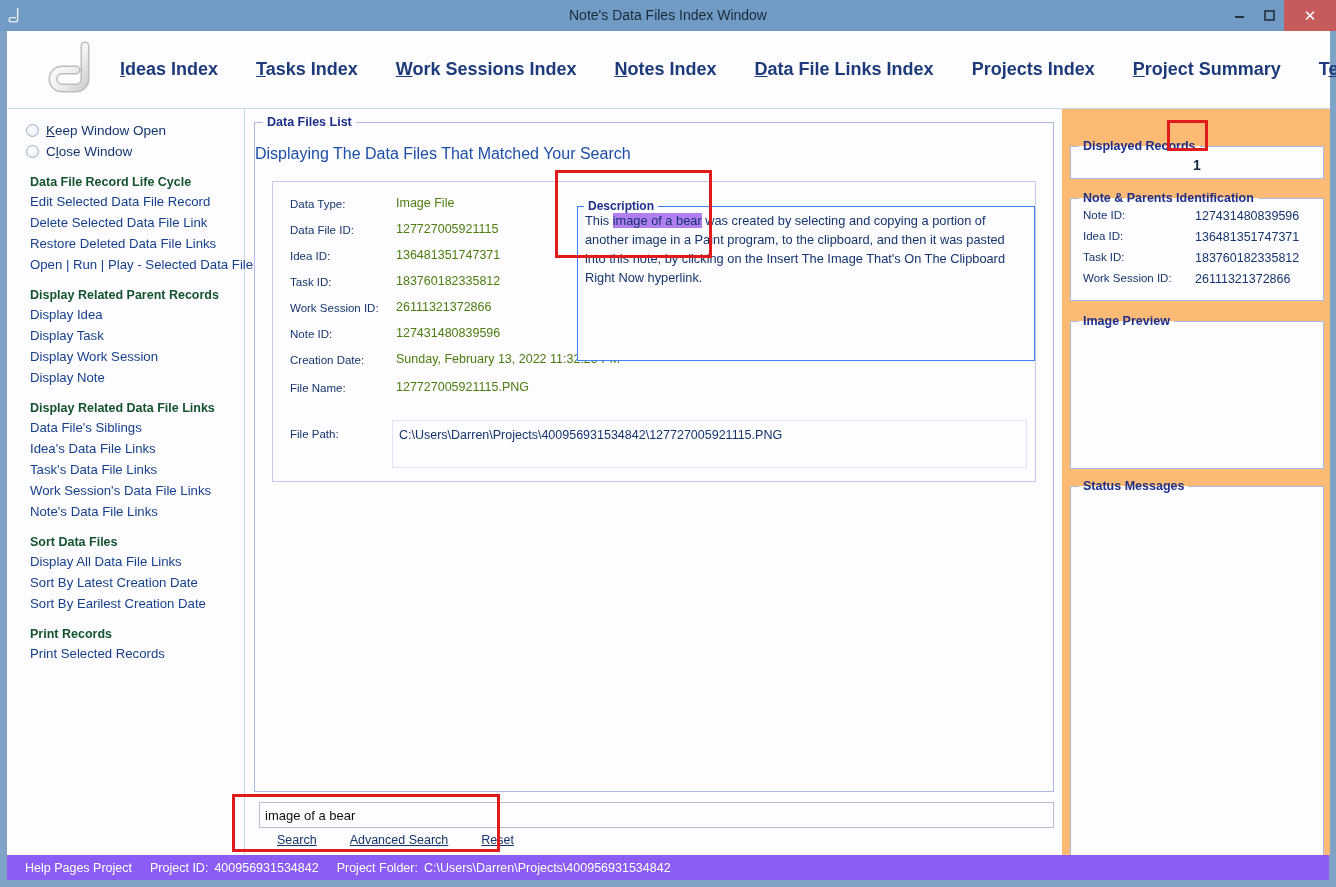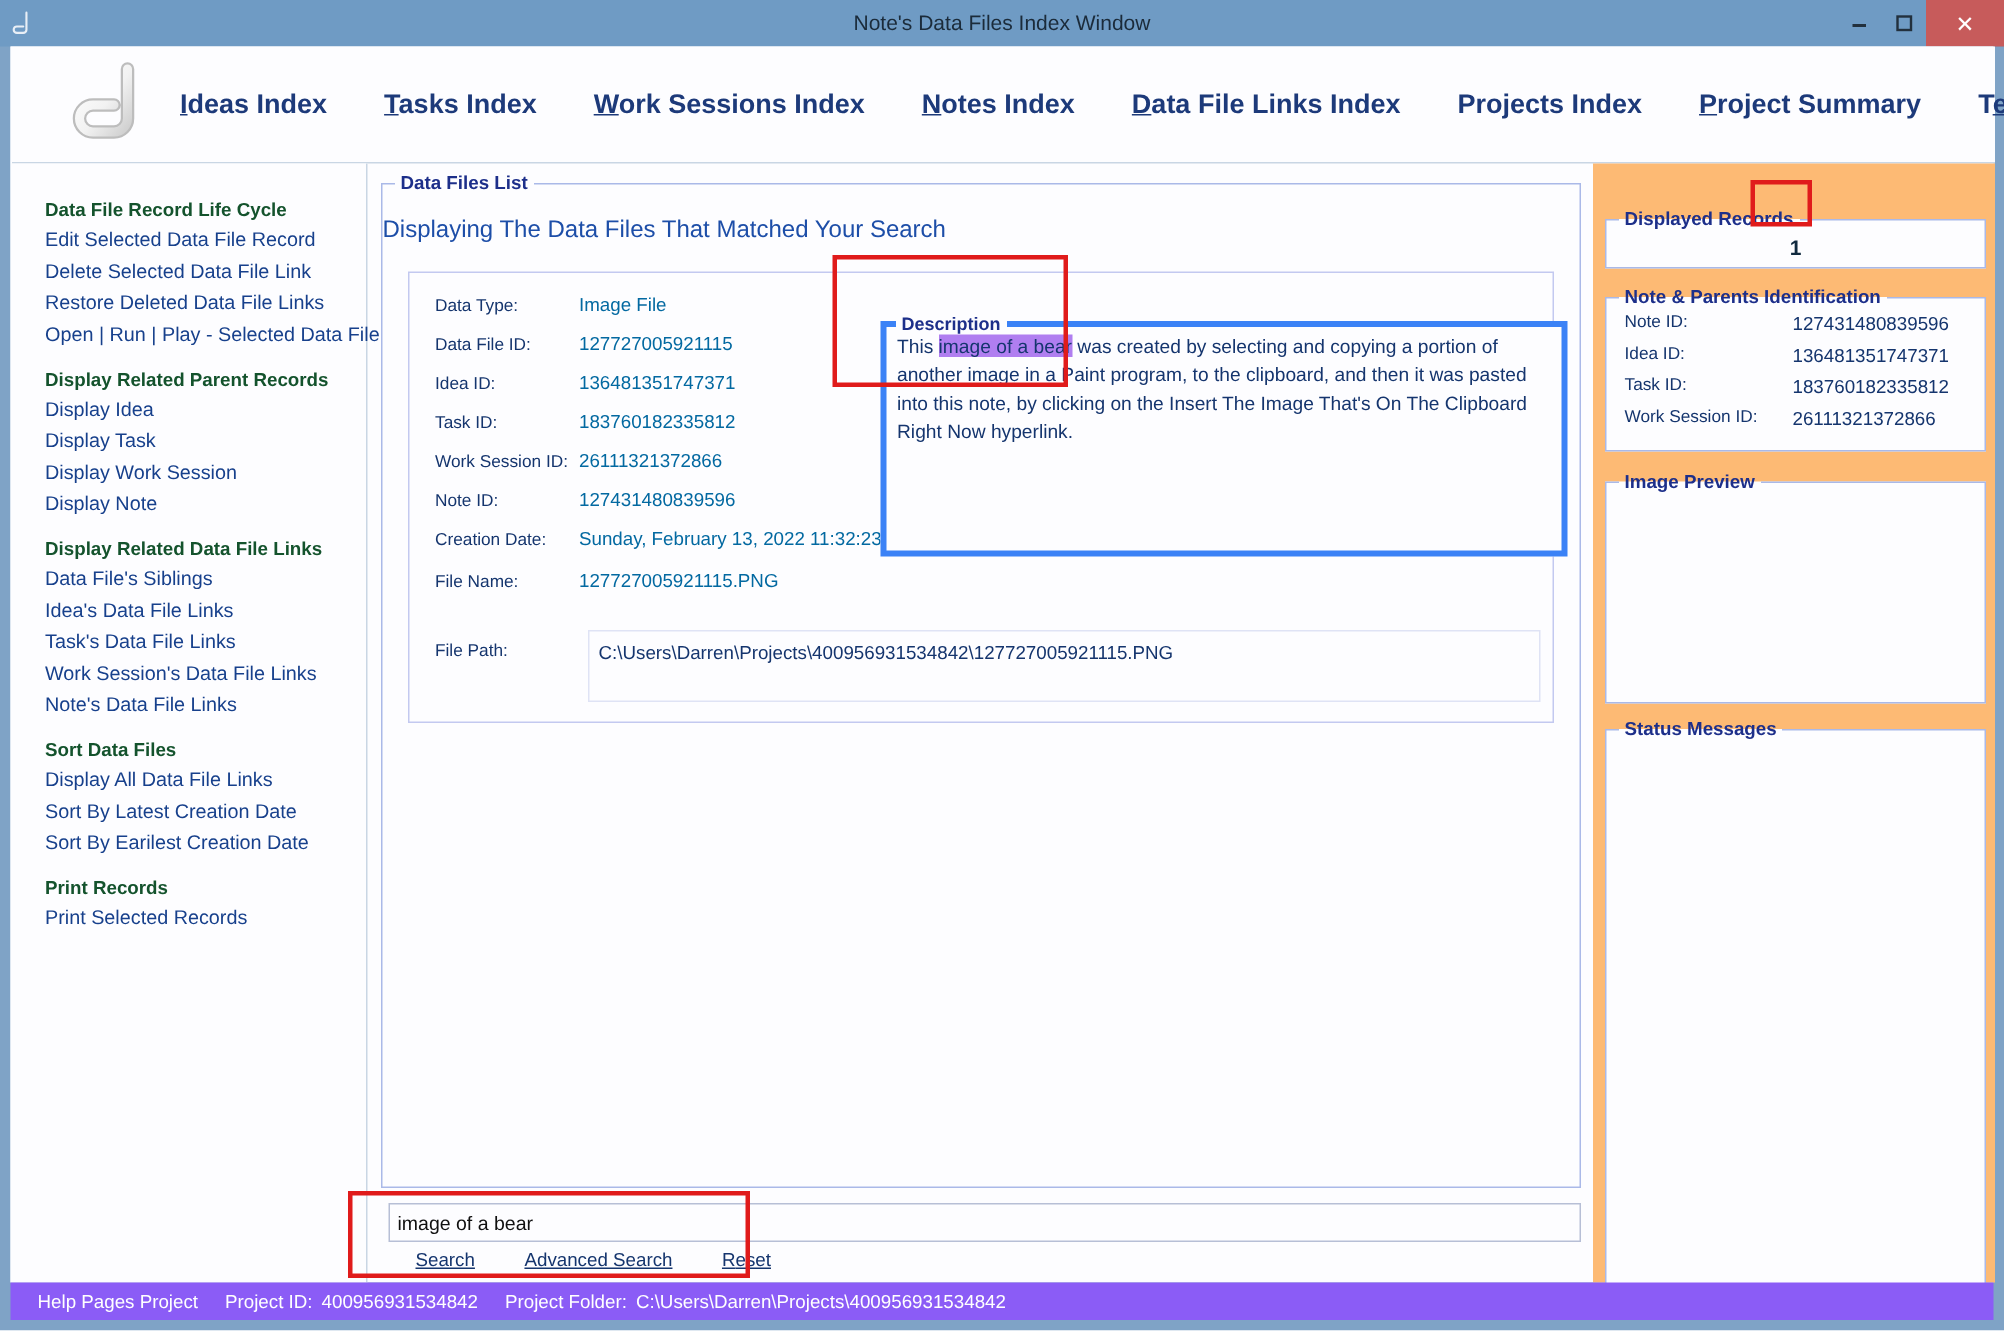--- a/index.html
+++ b/index.html
@@ -136,40 +136,40 @@
     width: 764px; height: 301px;
     border: 1px solid #c3c9f0;
     background: #fdfdff;
     box-sizing: border-box;
   }
   .field-label {
     position: absolute; left: 17px; font-size: 11.5px; color: #15356e;
     white-space: nowrap;
   }
   .field-value {
-    position: absolute; left: 113px; font-size: 12.5px; color: #0369a1;
+    position: absolute; left: 123px; font-size: 12.5px; color: #4d7c0f;
     white-space: nowrap;
   }
   #filepath-box {
     position: absolute; left: 119px; top: 138px;
     width: 635px; height: 48px;
     border: 1px solid #dfe3f5; background: #fdfdff;
     box-sizing: border-box;
   }
   #filepath-value {
     font-size: 12.5px; color: #15356e;
     padding: 7px 0 0 6px;
   }
   #desc-box {
     position: absolute; left: 296px; top: 9px;
     width: 458px; height: 162px;
-    border: 4px solid #3b82f6;
-    background: #fdfdff;
-    box-sizing: border-box;
-    padding: 0; margin: 18px;
+    border: 1px solid #3b82f6;
+    background: #fdfdff;
+    box-sizing: border-box;
+    padding: 0; margin: 8px;
   }
   #desc-box > legend {
     font-size: 12px; font-weight: bold; color: #1d2f8a;
     margin-left: 6px; padding: 0 4px;
   }
   #desc-text {
     font-size: 12.8px; color: #15356e; line-height: 19px;
     padding: 0 6px 0 7px;
     margin-top: -2px;
   }
@@ -302,20 +302,30 @@
           <div class="nav-item"><span class="nu">Projects Index</span><span class="u"></span><span class="nu"></span></div>
           <div class="nav-item"><span class="nu"></span><span class="u">P</span><span class="nu">roject Summary</span></div>
           <div class="nav-item"><span class="nu">T</span><span class="u">ea</span><span class="nu">m Work</span></div>
           <div class="nav-item"><span class="nu"></span><span class="u">H</span><span class="nu">elp</span></div>
           <div class="nav-item"><span class="nu"></span><span class="u">C</span><span class="nu">lose Program</span></div>
         </div>
     </div>
 
     <div id="sidebar">
       <div style="height:11px"></div>
+      <div id="sidebar-radios">
+          <div class="radio-row">
+            <span class="radio-dot"></span>
+            <span class="lbl"><span></span><span class="u">K</span><span>eep Window Open</span></span>
+          </div>
+          <div class="radio-row">
+            <span class="radio-dot"></span>
+            <span class="lbl"><span>C</span><span class="u">l</span><span>ose Window</span></span>
+          </div>
+        </div>
       <div id="sidebar-groups">
           <div class="side-head">Data File Record Life Cycle</div>
           <div class="side-link">Edit Selected Data File Record</div>
           <div class="side-link">Delete Selected Data File Link</div>
           <div class="side-link">Restore Deleted Data File Links</div>
           <div class="side-link">Open | Run | Play - Selected Data File</div>
           <div class="side-head">Display Related Parent Records</div>
           <div class="side-link">Display Idea</div>
           <div class="side-link">Display Task</div>
           <div class="side-link">Display Work Session</div>

